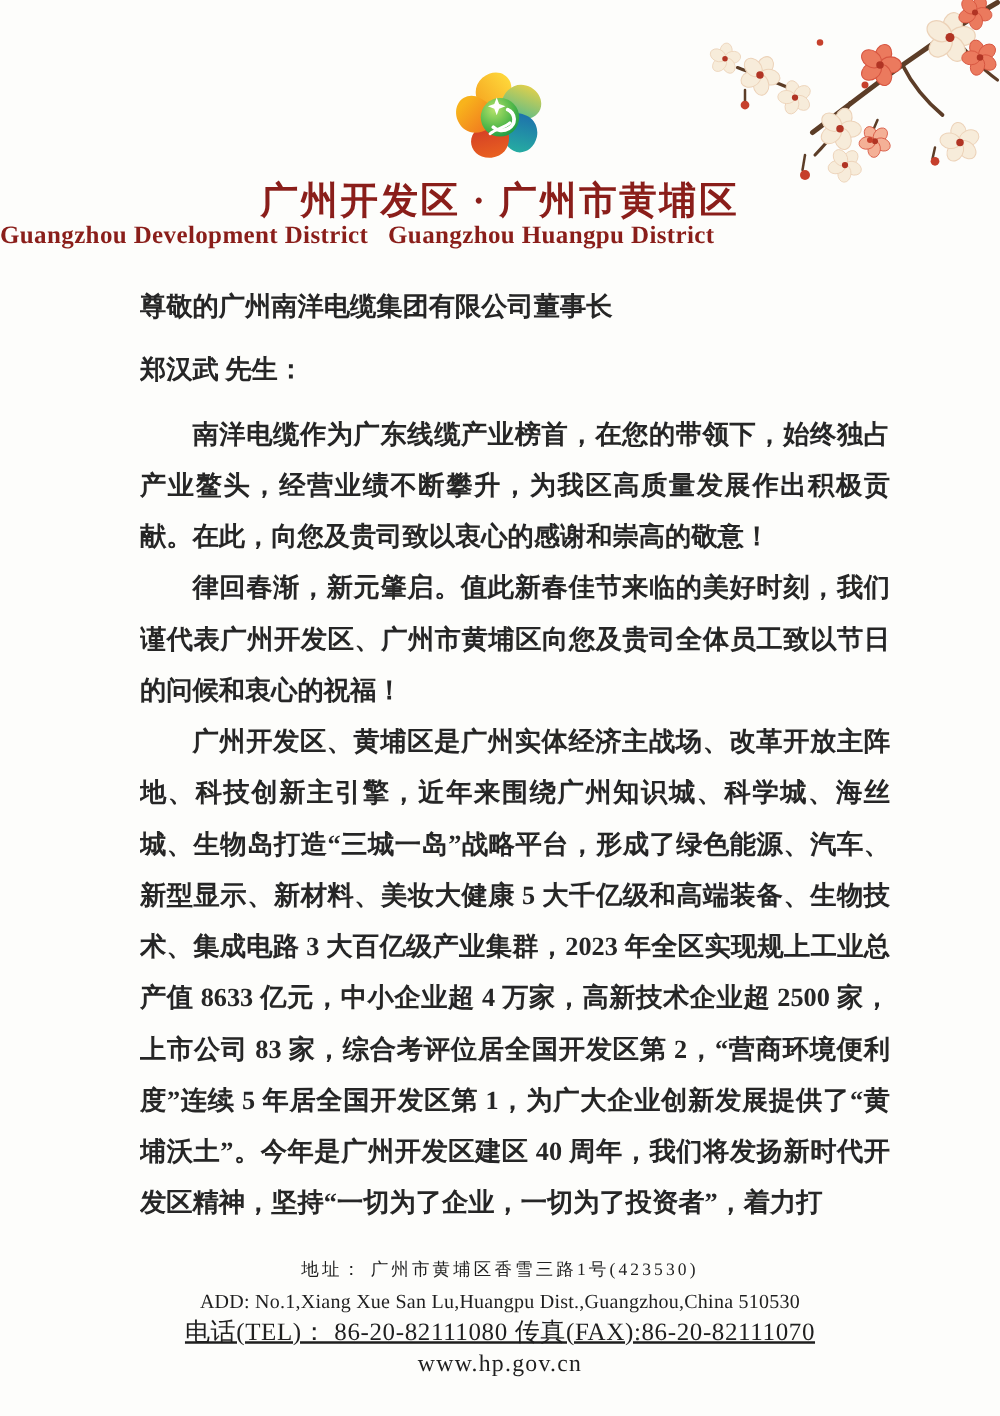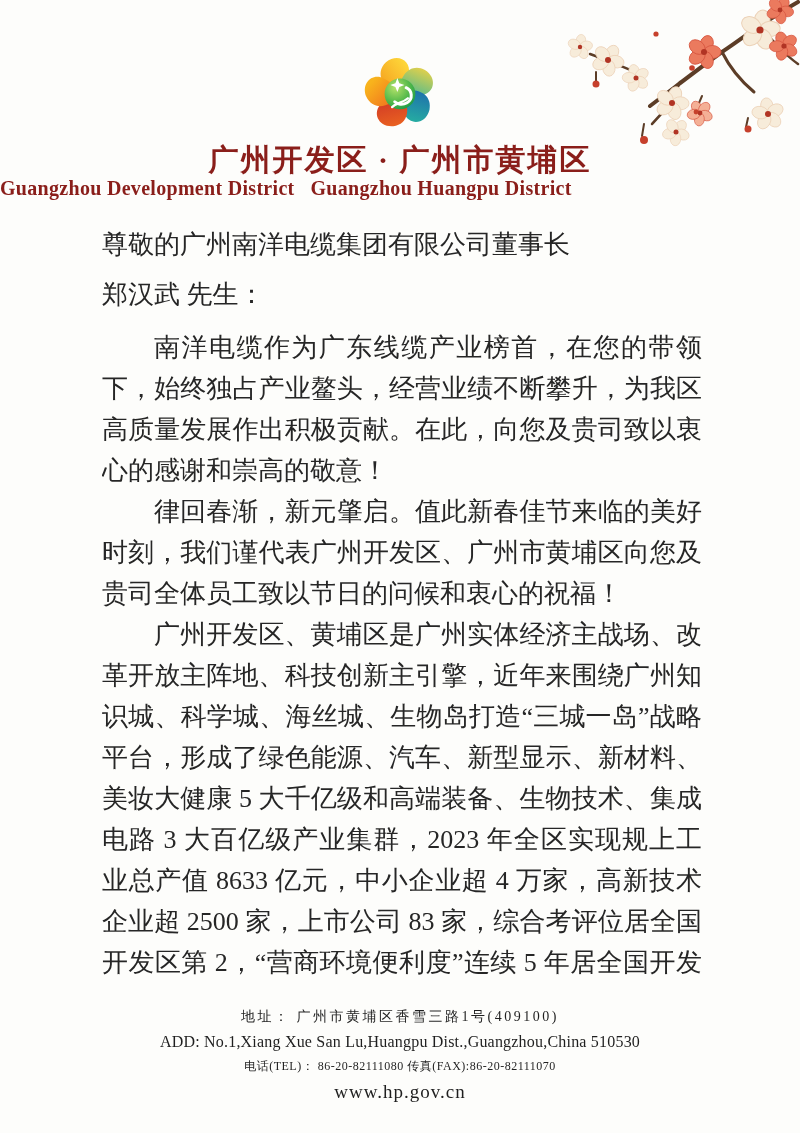--- a/index.html
+++ b/index.html
@@ -28,37 +28,37 @@
     letter-spacing: 2px;
   }
   .title-en {
     position: absolute; top: 177px; left: 0; right: 0;
     text-align: left; white-space: pre;
     font-size: 20px; font-weight: 700; color: var(--accent);
     letter-spacing: 0.3px;
   }
 
   .body-text {
-    position: absolute; top: 224px; left: 102px;
+    position: absolute; top: 224px; left: 112px;
     width: 600px; height: 766px; overflow: hidden;
-    font-size: 26px; font-weight: 400; color: var(--body);
+    font-size: 21px; font-weight: 700; color: var(--body);
     text-align: justify;
   }
   .recipient, .salutation { line-height: 42px; }
   .salutation { margin-top: 8px; }
   .paragraphs { margin-top: 11px; }
   .paragraphs p { margin: 0; line-height: 41px; text-indent: 2em; }
 
   .footer {
     position: absolute; top: 1004px; left: 0; right: 0;
     text-align: center; color: var(--footer);
   }
   .f-cn  { font-size: 14px; letter-spacing: 2.5px; line-height: 25px; white-space: pre; }
   .f-en  { font-size: 16px; letter-spacing: 0.2px; line-height: 25px; white-space: pre; }
-  .f-tel { font-size: 12px; letter-spacing: 0.5px; line-height: 25px; white-space: pre; }
+  .f-tel { font-size: 20px; letter-spacing: 0.5px; line-height: 25px; white-space: pre; text-decoration: underline; }
   .f-web { font-size: 19px; letter-spacing: 1px;   line-height: 25px; }
 </style>
 </head>
 <body>
 
 <div class="page">
 
   <svg class="blossom" viewBox="0 0 248 192" aria-hidden="true">
     <defs>
       <g id="petals5">
@@ -171,19 +171,19 @@
     <div class="recipient">尊敬的广州南洋电缆集团有限公司董事长</div>
     <div class="salutation">郑汉武 先生：</div>
     <div class="paragraphs">
         <p>南洋电缆作为广东线缆产业榜首，在您的带领下，始终独占产业鳌头，经营业绩不断攀升，为我区高质量发展作出积极贡献。在此，向您及贵司致以衷心的感谢和崇高的敬意！</p>
         <p>律回春渐，新元肇启。值此新春佳节来临的美好时刻，我们谨代表广州开发区、广州市黄埔区向您及贵司全体员工致以节日的问候和衷心的祝福！</p>
         <p>广州开发区、黄埔区是广州实体经济主战场、改革开放主阵地、科技创新主引擎，近年来围绕广州知识城、科学城、海丝城、生物岛打造“三城一岛”战略平台，形成了绿色能源、汽车、新型显示、新材料、美妆大健康 5 大千亿级和高端装备、生物技术、集成电路 3 大百亿级产业集群，2023 年全区实现规上工业总产值 8633 亿元，中小企业超 4 万家，高新技术企业超 2500 家，上市公司 83 家，综合考评位居全国开发区第 2，“营商环境便利度”连续 5 年居全国开发区第 1，为广大企业创新发展提供了“黄埔沃土”。今年是广州开发区建区 40 周年，我们将发扬新时代开发区精神，坚持“一切为了企业，一切为了投资者”，着力打</p>
       </div>
   </div>
 
   <div class="footer">
-    <div class="f-cn">地址： 广州市黄埔区香雪三路1号(409100)</div>
+    <div class="f-cn">地址： 广州市黄埔区香雪三路1号(423530)</div>
     <div class="f-en">ADD: No.1,Xiang Xue San Lu,Huangpu Dist.,Guangzhou,China 510530</div>
     <div class="f-tel">电话(TEL)： 86-20-82111080 传真(FAX):86-20-82111070</div>
     <div class="f-web">www.hp.gov.cn</div>
   </div>
 
 </div>
 
 </body></html>

